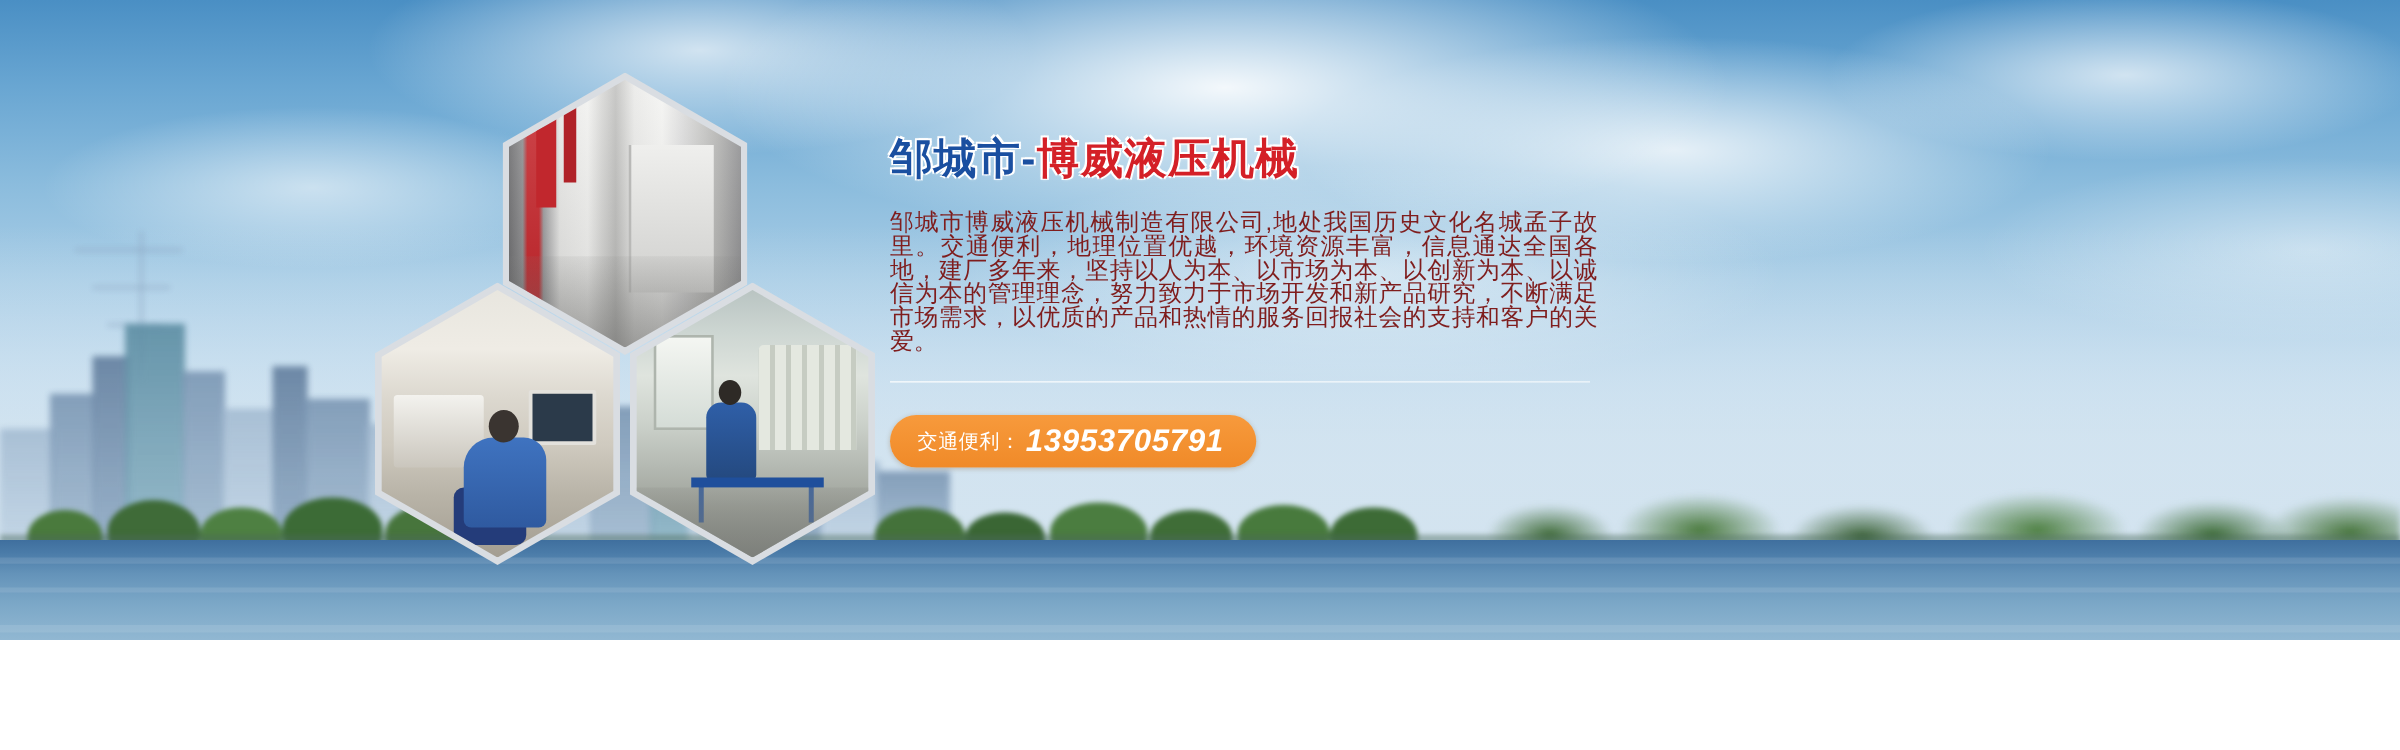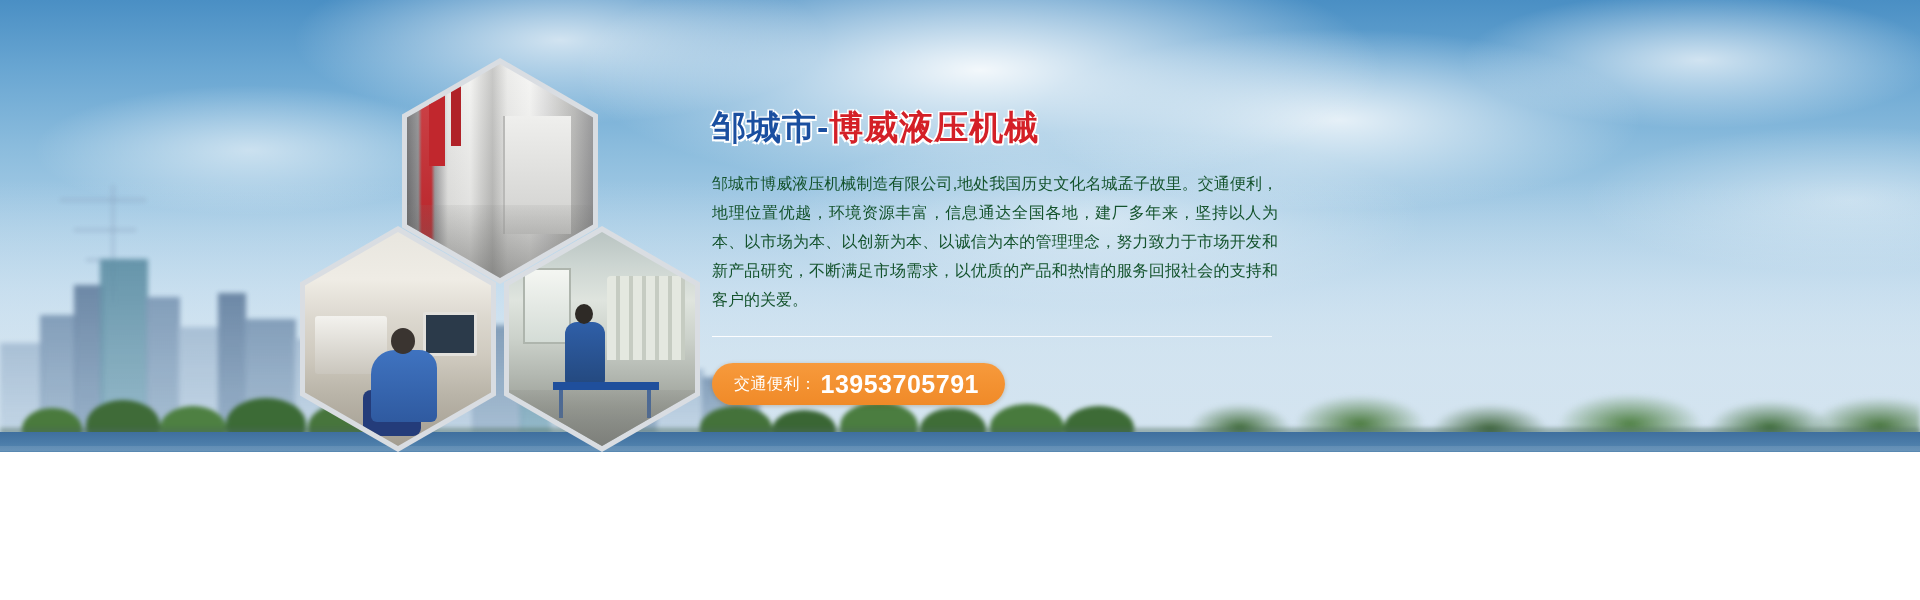--- a/index.html
+++ b/index.html
@@ -5,21 +5,21 @@
   * { box-sizing: border-box; margin: 0; padding: 0; }
   html, body {
     width: 1920px; height: 600px;
     overflow: hidden;
     font-family: "Liberation Sans", "DejaVu Sans", sans-serif;
   }
 
   .banner {
     position: relative;
     width: 1920px;
-    height: 452px;
+    height: 512px;
     overflow: hidden;
     background: #7fb4dc;
   }
 
   
   .sky {
     position: absolute;
     left: 0; top: 0;
     width: 1920px; height: 432px;
     background:
@@ -319,23 +319,23 @@
     text-shadow:
       -1.5px -1.5px 0 #fff,  1.5px -1.5px 0 #fff,
       -1.5px  1.5px 0 #fff,  1.5px  1.5px 0 #fff,
        0 0 3px rgba(255,255,255,.95);
   }
   .title .t-blue { color: #1a4fa0; }
   .title .t-red  { color: #d42027; }
 
   .desc {
     margin-top: 22px;
-    font-size: 16px;
-    line-height: 29px;
-    color: #14532d;
+    font-size: 19px;
+    line-height: 19px;
+    color: #7f1d1d;
     text-align: justify;
     width: 566px;
   }
 
   .divider {
     margin-top: 22px;
     width: 560px;
     height: 1px;
     background: linear-gradient(to right, rgba(255,255,255,.95), rgba(255,255,255,.75));
   }
@@ -353,20 +353,21 @@
   }
   .hotline-label {
     color: #ffffff;
     font-size: 16px;
     letter-spacing: .5px;
   }
   .hotline-number {
     color: #ffffff;
     font-size: 25px;
     font-weight: bold;
+    font-style: italic;
     letter-spacing: .5px;
     margin-left: 4px;
   }
 </style>
 </head>
 <body>
 
 <div class="banner">
 
   <div class="sky"></div>

